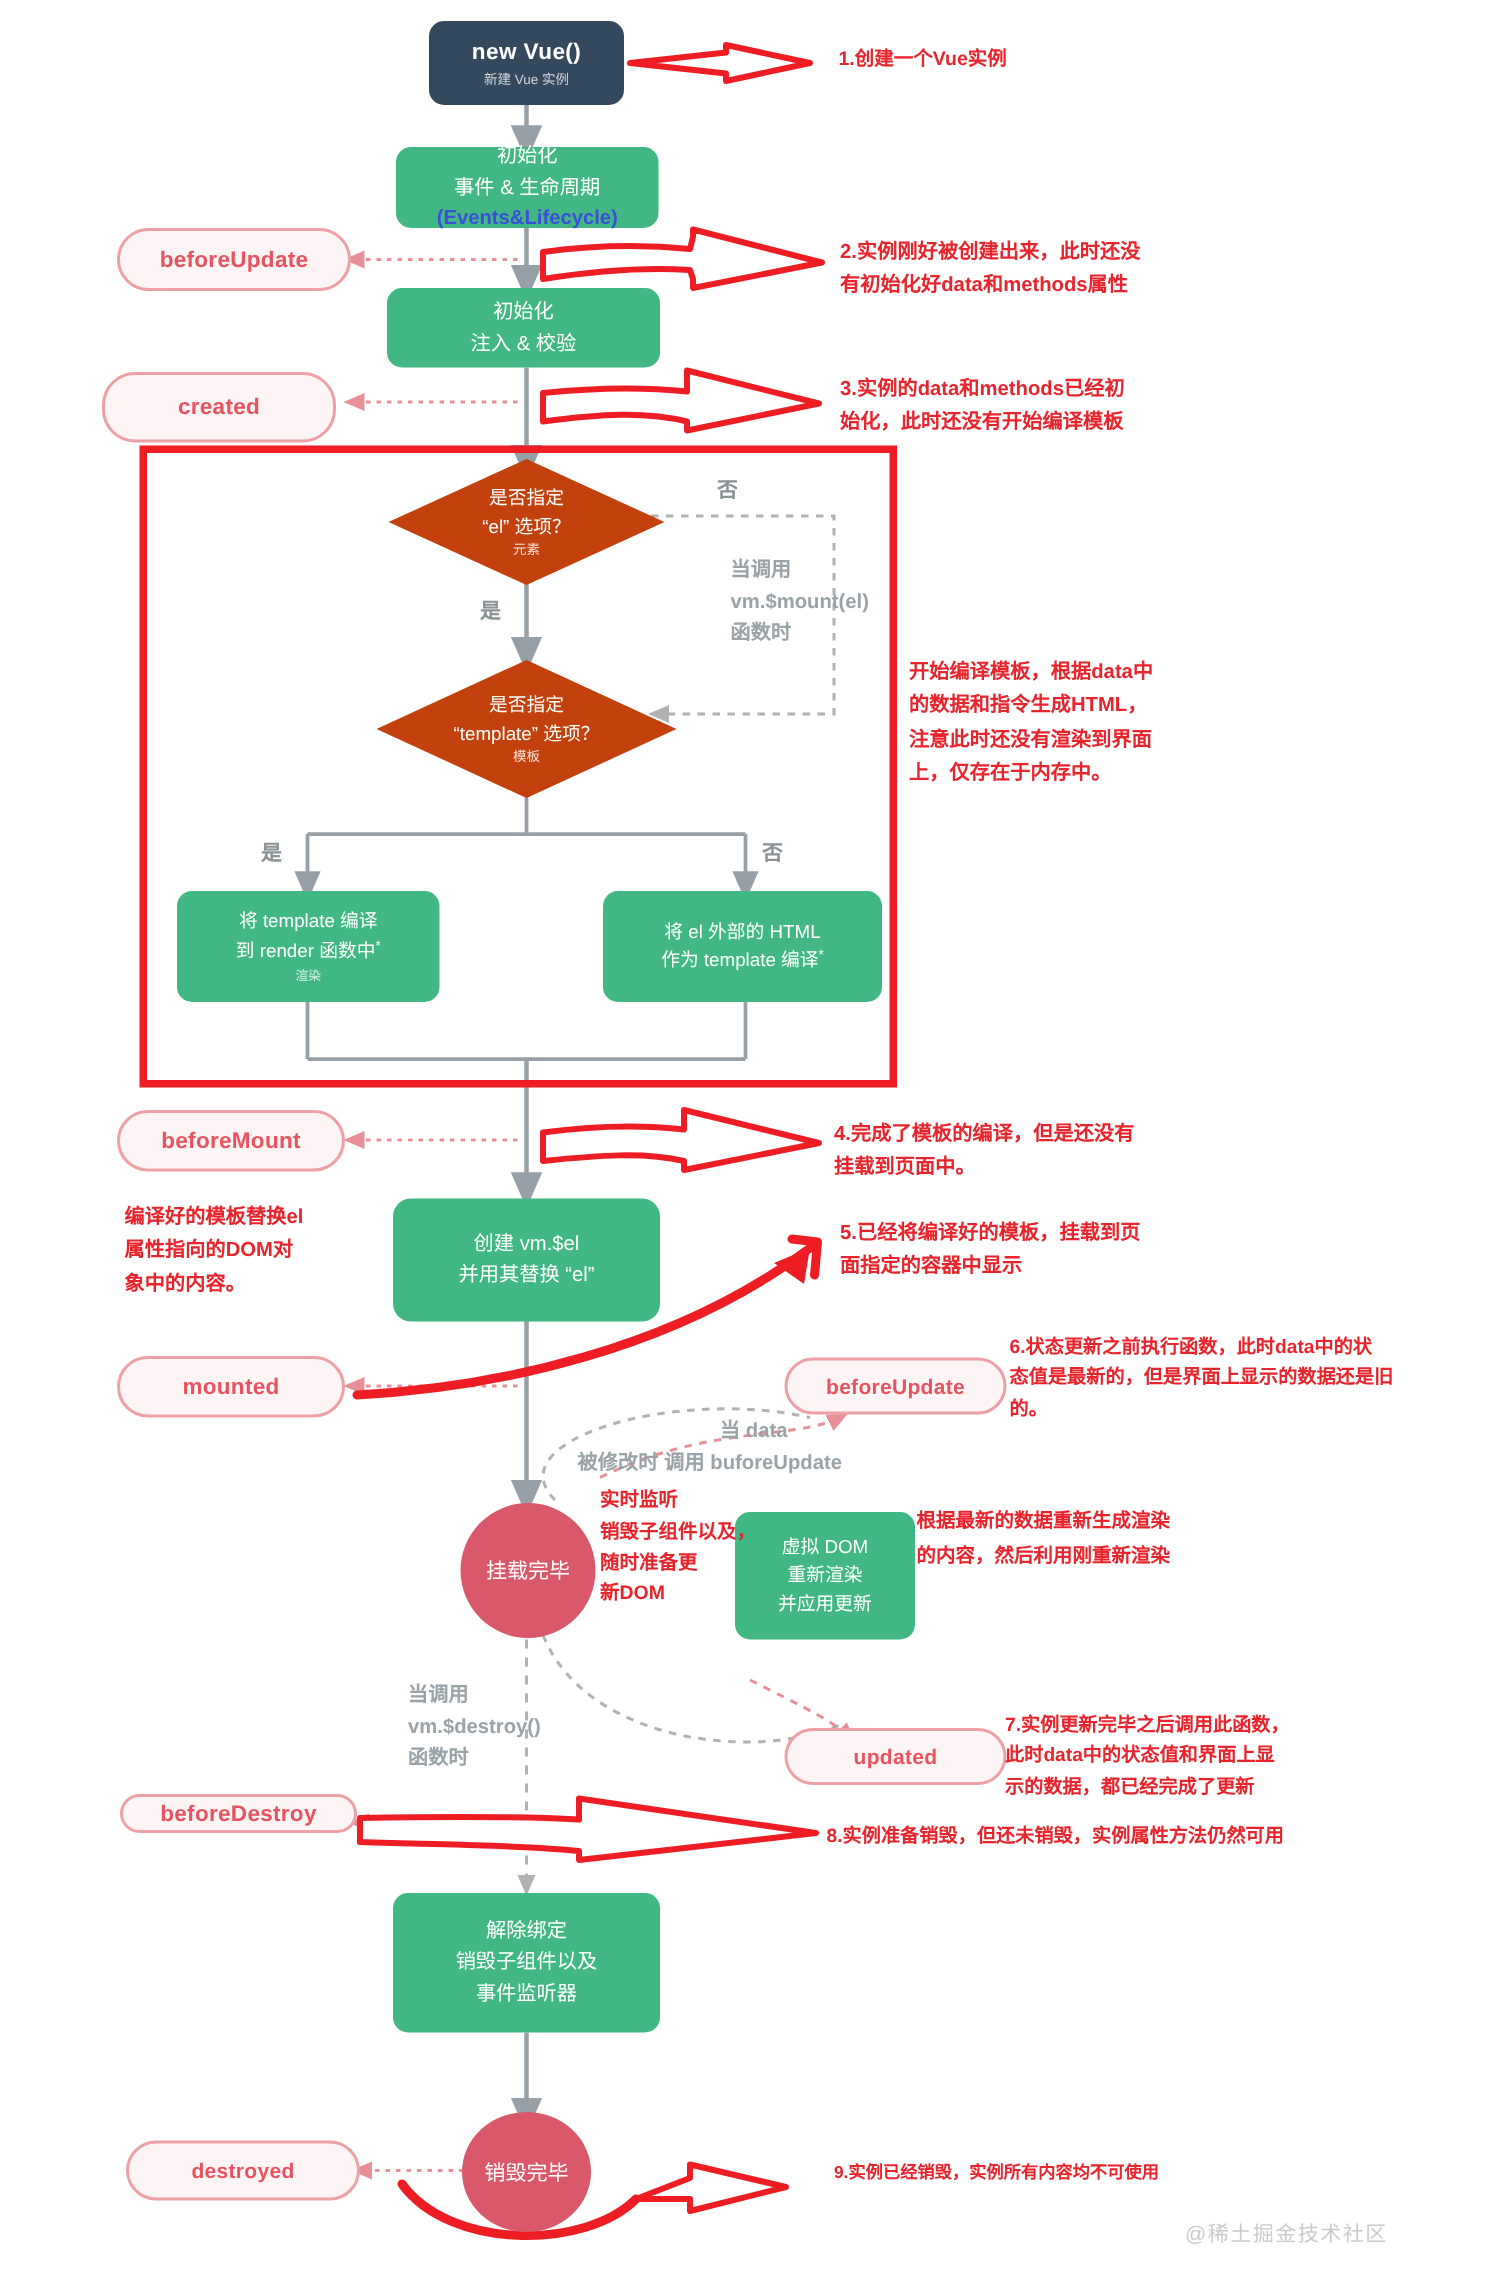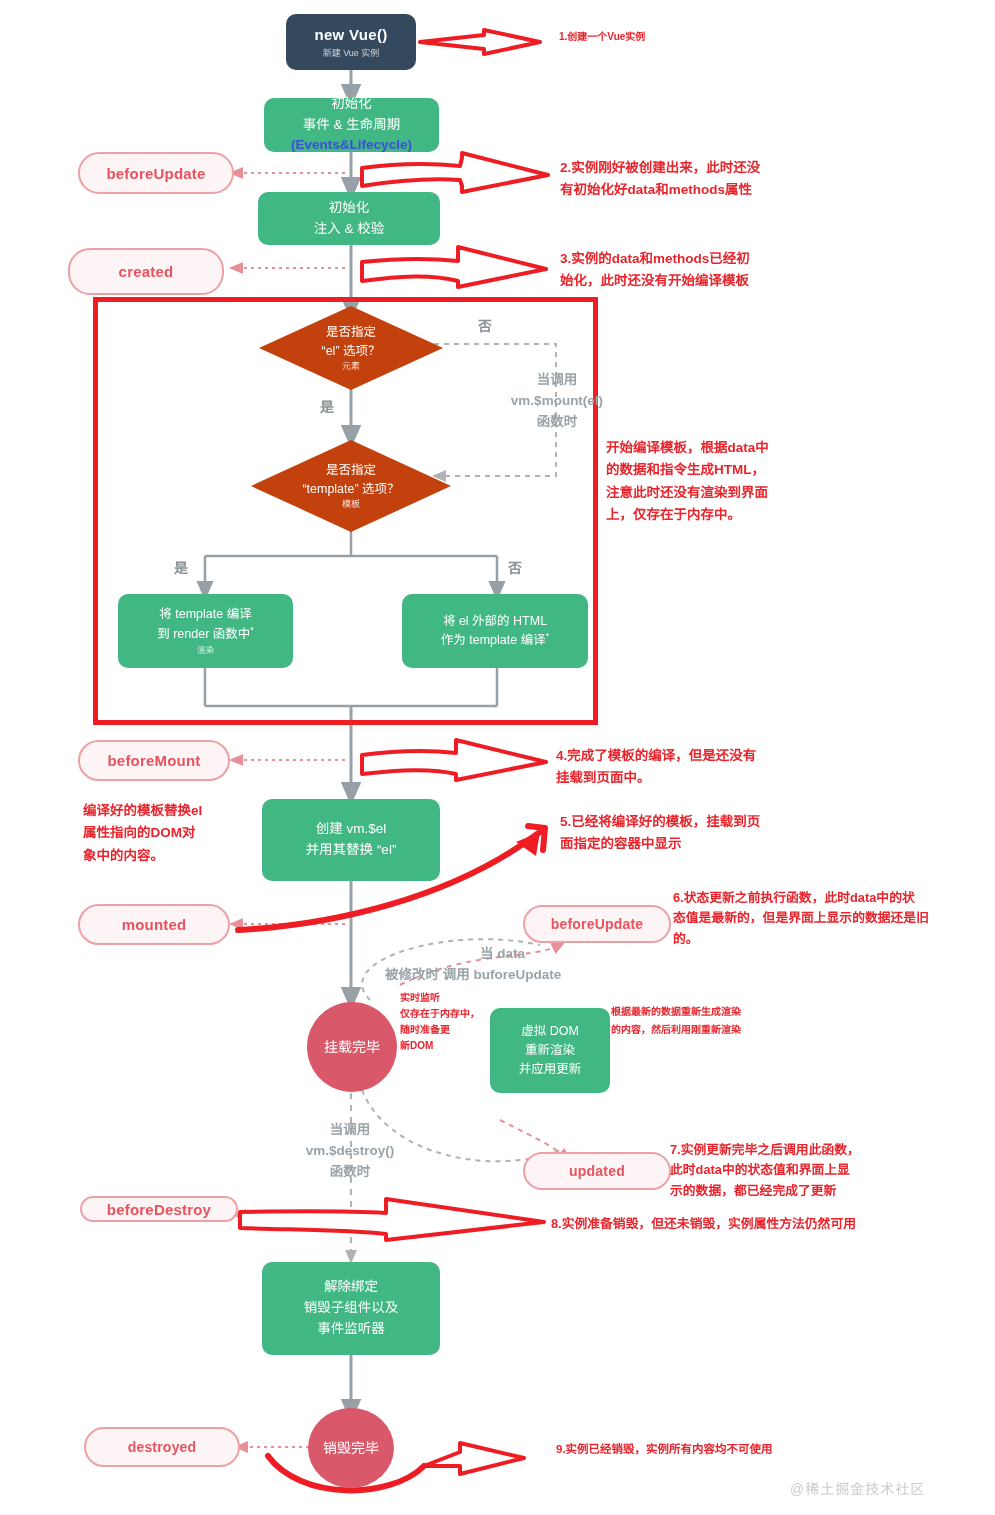--- a/index.html
+++ b/index.html
@@ -51,31 +51,31 @@
 
   
   .pill{
     border:2px solid #eda0a6;background:#fdf4f5;border-radius:22px;
     display:flex;align-items:center;justify-content:center;
     color:#e8535f;font-weight:bold;font-size:15px;letter-spacing:.2px;
   }
 
   
   .glabel{
-    color:#9aa3a8;font-size:13.5px;line-height:1.55;text-align:center;font-weight:bold;
+    color:#9aa3a8;font-size:13.5px;line-height:1.55;text-align:left;font-weight:bold;
   }
   .yn{color:#8a9296;font-size:14px;font-weight:bold;}
 
   
   .note{
     color:#e8252d;font-weight:bold;line-height:1.65;font-size:13.5px;
   }
   .note.sm{font-size:12.8px;line-height:1.6;}
   .note.tiny{font-size:11.5px;line-height:1.5;}
-  .note.big{font-size:10px;line-height:1.75;}
+  .note.big{font-size:13px;line-height:1.75;}
 
   
   .redbox{border:5px solid #ee1d24;background:transparent;}
 
   
   .watermark{color:#c9ccce;font-size:14px;letter-spacing:1px;}
 
   svg{overflow:visible;}
 </style>
 </head>
@@ -216,21 +216,21 @@
     <div class="sub" style="font-size:8.5px;opacity:.8;">渲染</div>
   </div>
 
   <div class="abs green-box small" style="left:402px;top:594px;width:186px;height:74px;">
     <div>将 el 外部的 HTML</div>
     <div>
       <span>作为 template 编译</span><sup style="font-size:9px;">*</sup>
     </div>
   </div>
 
-  <div class="abs green-box" style="left:262px;top:799px;width:178px;height:82px;">
+  <div class="abs green-box" style="left:262px;top:799px;width:178px;height:82px;border-radius:12px;">
     <div>创建  vm.$el</div>
     <div>并用其替换 “el”</div>
   </div>
 
   <div class="abs circle" style="left:307px;top:1002px;width:90px;height:90px;">
     <span>挂载完毕</span>
   </div>
 
   <div class="abs glabel" style="left:385px;top:944px;width:140px;text-align:right;">
     <div>当 data</div>
@@ -325,21 +325,21 @@
   </div>
 
   <div class="abs note" style="left:83px;top:800px;width:170px;">
     <div>编译好的模板替换el</div>
     <div>属性指向的DOM对</div>
     <div>象中的内容。</div>
   </div>
 
   <div class="abs note big" style="left:400px;top:990px;width:120px;line-height:1.6;">
     <div>实时监听</div>
-    <div>仅存在于内存中，</div>
+    <div>销毁子组件以及，</div>
     <div>随时准备更</div>
     <div>新DOM</div>
   </div>
 
   <div class="abs note big" style="left:611px;top:1003px;width:330px;">
     <div>根据最新的数据重新生成渲染</div>
     <div>的内容，然后利用刚重新渲染</div>
   </div>
 
   <div class="abs note sm" style="left:670px;top:1140px;width:320px;">

